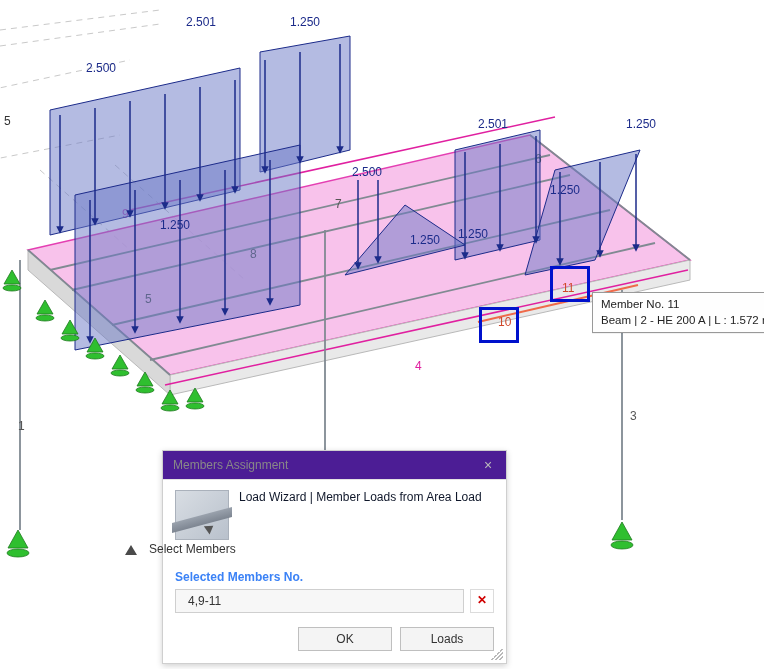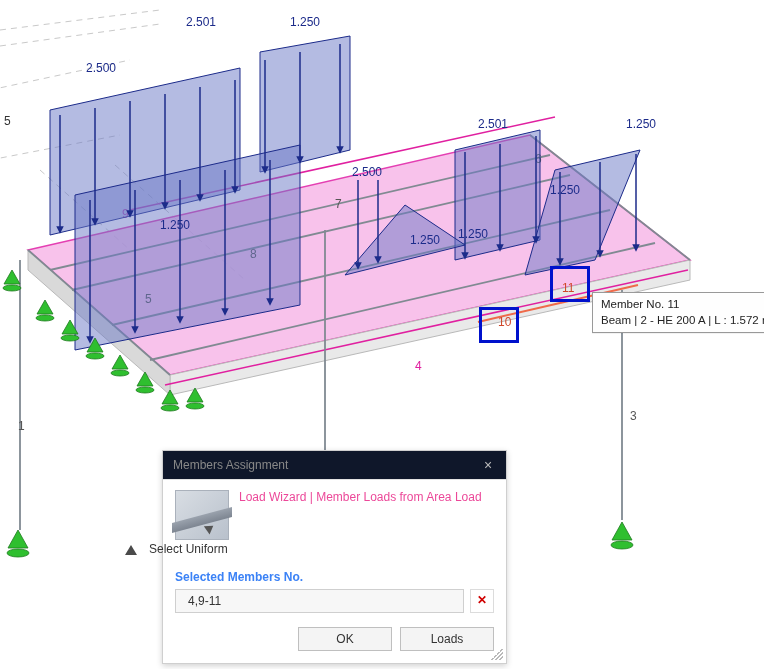--- a/index.html
+++ b/index.html
@@ -63,21 +63,21 @@
     position: absolute;
     left: 162px;
     top: 450px;
     width: 343px;
     background: #fff;
     border: 1px solid #cfcfcf;
     box-shadow: 0 2px 6px rgba(0,0,0,0.18);
     font-size: 12px;
   }
   .dialog-title {
-    background: #0f172a;
+    background: #4c1d95;
     color: #888;
     padding: 6px 10px;
     border-bottom: 1px solid #e3e3e3;
     display: flex;
     justify-content: space-between;
     align-items: center;
   }
   .dialog-close {
     width: 16px; height: 16px;
     color: #bbb;
@@ -115,21 +115,21 @@
     width: 0; height: 0;
     border-left: 8px solid #555;
     border-top: 5px solid transparent;
     border-bottom: 5px solid transparent;
     transform: rotate(-35deg);
   }
   .wizard-text {
     flex: 1;
   }
   .wizard-title {
-    color: #ec4899;
+    color: #0f172a;
     margin-bottom: 19px;
   }
   .wizard-pill {
     background: #f2f2f2;
     border: 1px solid #dcdcdc;
     border-radius: 3px;
     padding: 3px 8px;
     font-size: 11.5px;
     color: #555;
     white-space: nowrap;
@@ -386,21 +386,21 @@
     <div class="wizard-row">
       <div class="beam-icon">
         <div class="cursor-arrow"></div>
       </div>
       <div class="wizard-text">
         <div class="wizard-title">Load Wizard | Member Loads from Area Load</div>
       </div>
     </div>
     <div style="display:flex;align-items:center;gap:8px;margin-top:2px;">
       <span class="tri-icon"></span>
-      <span>Select Uniform</span>
+      <span>Select Members</span>
     </div>
 
     <div class="selected-hdr">Selected Members No.</div>
     <div class="selected-row">
       <input class="selected-input" type="text" value="4,9-11" style="">
       <div class="clear-btn">✕</div>
     </div>
   </div>
   <div class="dialog-buttons">
     <div class="btn">OK</div>

